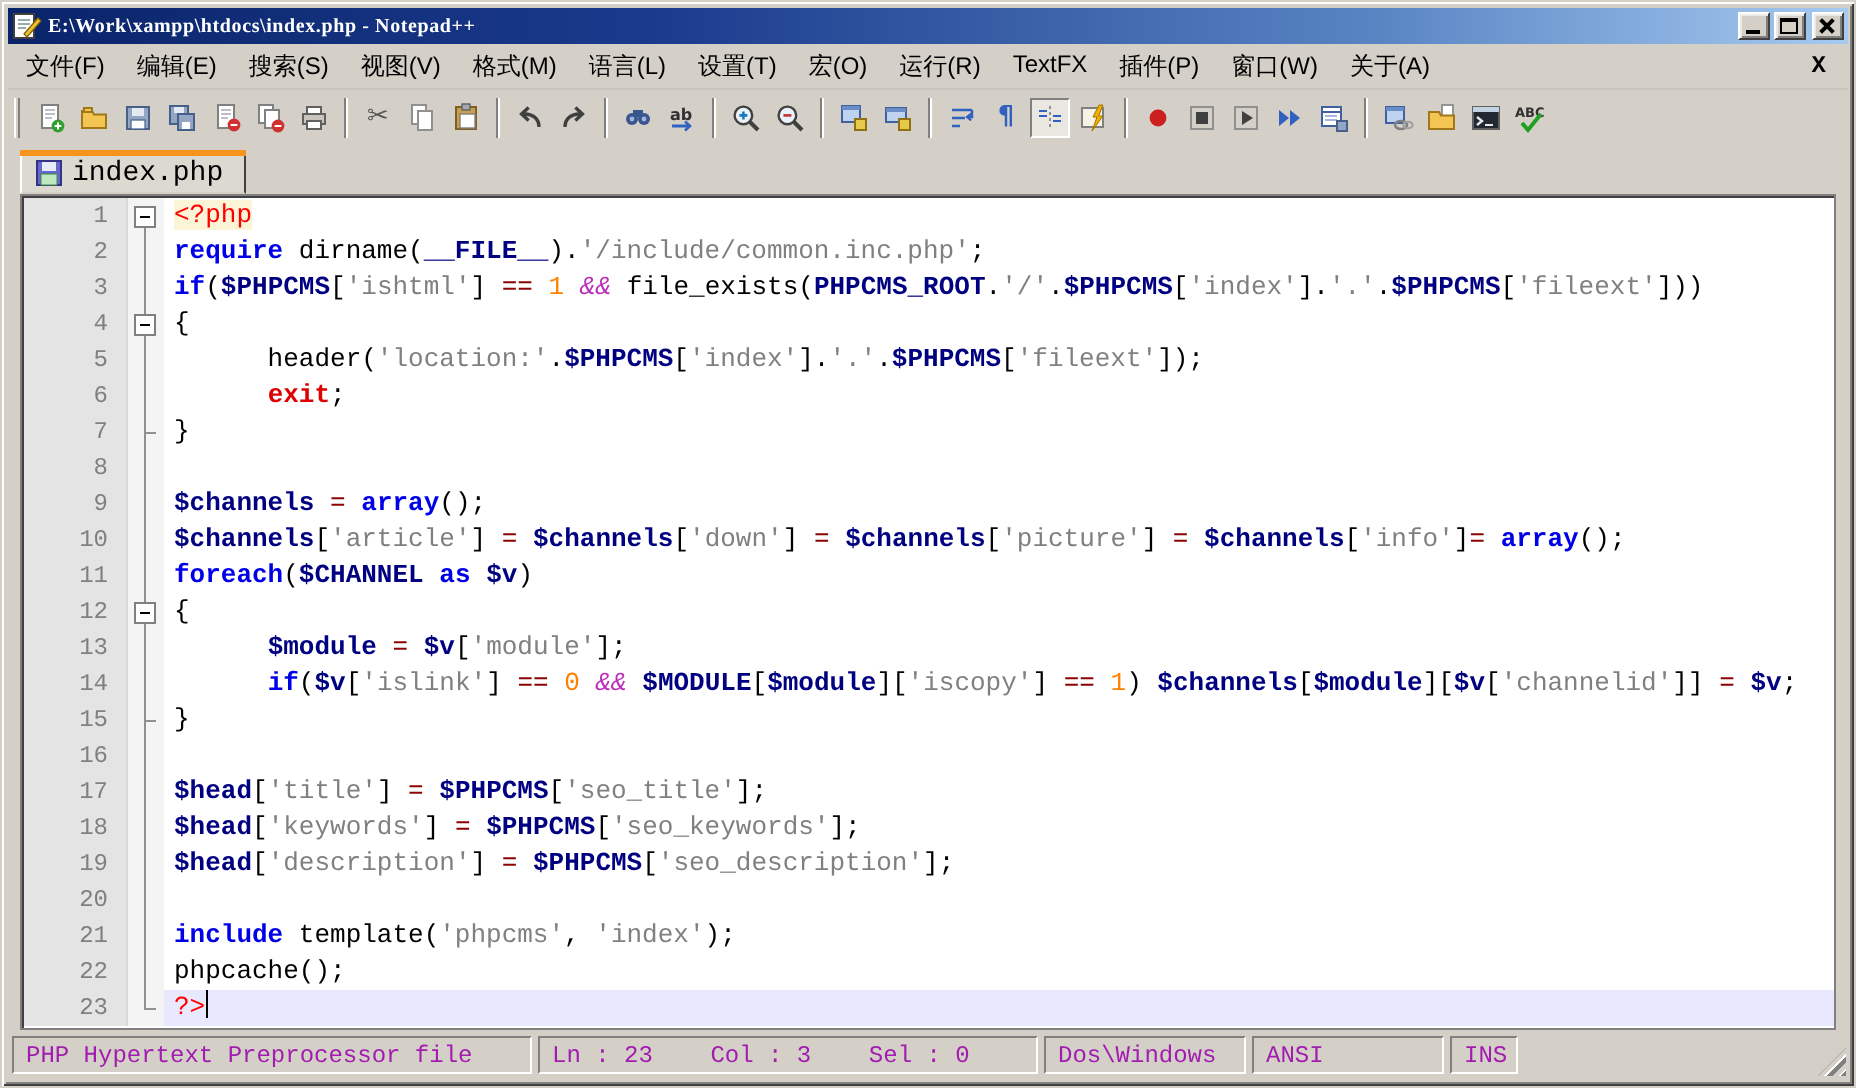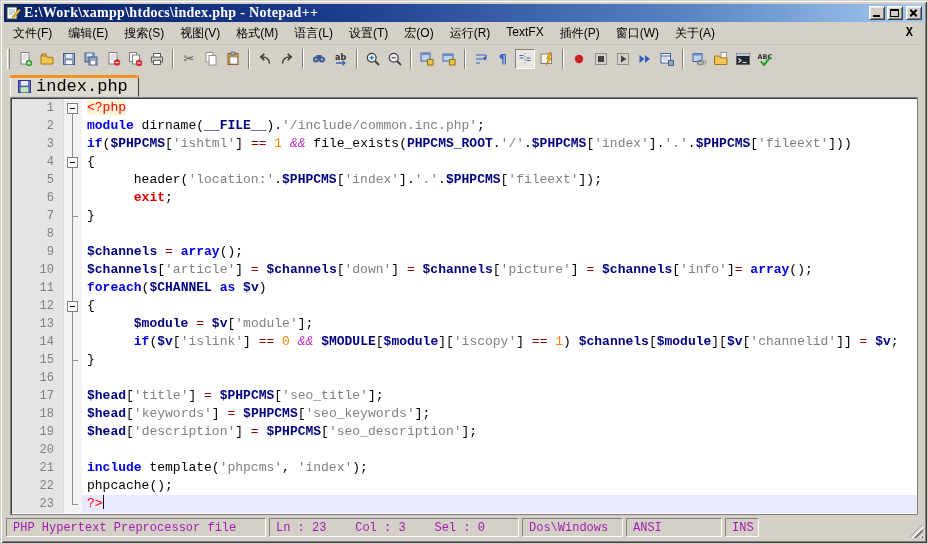--- a/index.html
+++ b/index.html
@@ -11,21 +11,21 @@
     border:1px solid #D4D0C8;
     box-shadow: inset 1px 1px 0 #fff, inset -1px -1px 0 #404040, inset 2px 2px 0 #D4D0C8, inset -2px -2px 0 #808080;
     padding:3px; display:flex; flex-direction:column; overflow:hidden;
   }
 
   
   .titlebar{ height:18px; flex:0 0 18px; display:flex; align-items:center;
     background:linear-gradient(90deg,#0A246A 0%,#1A3A8C 35%,#5A86C4 75%,#A6CAF0 100%);
     padding:0 2px; }
   .appicon{ width:15px; height:14px; margin-right:3px; display:inline-flex; }
-  .title{ color:#fff; font-weight:bold; font-size:14px; white-space:nowrap; flex:1;
+  .title{ color:#fff; font-weight:bold; font-size:10px; white-space:nowrap; flex:1;
     font-family:"Liberation Serif","DejaVu Serif",serif; letter-spacing:.3px;}
   .capbtns{ display:flex; gap:2px; }
   .cap{ width:16px; height:14px; background:#D4D0C8; position:relative;
     border:1px solid; border-color:#fff #404040 #404040 #fff;
     box-shadow: inset 1px 1px 0 #ECEAE4, inset -1px -1px 0 #808080; cursor:default;}
   .g-min{ position:absolute; left:3px; bottom:2px; width:7px; height:2px; background:#000;}
   .g-max{ position:absolute; left:2px; top:2px; width:9px; height:8px; border:1px solid #000; border-top-width:2px;}
   .g-x1,.g-x2{ position:absolute; left:2px; top:5px; width:9px; height:2px; background:#000;}
   .g-x1{ transform:rotate(45deg);} .g-x2{ transform:rotate(-45deg);}
 
@@ -44,21 +44,21 @@
     background:transparent; border:1px solid transparent; margin:0 1px; cursor:default;}
   .tb-btn.pressed{ border-color:#808080 #fff #fff #808080; background:#E9E7E0;}
   .tb-btn .g{ font-size:13px; line-height:16px; font-family:"DejaVu Sans",sans-serif;}
   .tb-sep{ width:2px; height:20px; border-left:1px solid #808080; border-right:1px solid #fff; margin:0 4px;}
 
   
   .tabbar{ height:25px; flex:0 0 25px; background:#D4D0C8; display:flex; align-items:flex-end; padding:0 0 0 6px;}
   .tab{ position:relative; height:22px; display:flex; align-items:center; gap:5px; padding:2px 10px 1px 7px;
     background:#DCD9D1; border:1px solid; border-color:#fff #404040 #D4D0C8 #fff; font-size:12px; cursor:default;}
   .tab.active::before{ content:""; position:absolute; top:-1px; left:-1px; right:-1px; height:3px; background:#F7941D;}
-  .tablabel{ font-family:"Liberation Mono","DejaVu Sans Mono",monospace; font-size:17px; color:#000;}
+  .tablabel{ font-family:"Liberation Mono","DejaVu Sans Mono",monospace; font-size:14px; color:#000;}
   .tabicon{ display:inline-flex; width:13px; height:13px;}
 
   
   .editor{ flex:1; margin:0 6px; background:#fff; overflow:hidden;
     border:1px solid #808080; box-shadow: inset 1px 1px 0 #404040; padding:1px 0 0 1px;}
   .cl{ display:flex; height:18px; font:13px/18px "Liberation Mono","DejaVu Sans Mono",monospace; white-space:pre;}
   .num{ flex:0 0 52px; text-align:right; padding-right:9px; background:#E4E4E4; color:#808080;
     font-size:12px; line-height:18px; border-right:1px solid #D8D8D8;}
   .fold{ position:relative; flex:0 0 18px; background:#F4F4F4;}
   .fl{ position:absolute; left:8px; width:1px; background:#909090;}
@@ -427,21 +427,21 @@
           <rect x="2.5" y="7" width="8" height="5.5" fill="#BFE8BF" stroke="#448844" stroke-width="0.5"></rect>
         </svg>
       </span>
       <span class="tablabel">index.php</span>
     </div>
   </div>
 
   <div class="editor">
     <div id="code">
         <div class="cl"><span class="num">1</span><span class="fold"><i class="fl below"></i><i class="fbox"></i></span><span class="codewrap"><span class="tk-go">&lt;?php</span></span></div>
-        <div class="cl"><span class="num">2</span><span class="fold"><i class="fl thru"></i></span><span class="codewrap"><span class="tk-k">module</span><span class="tk-p"> dirname(</span><span class="tk-v">__FILE__</span><span class="tk-p">).</span><span class="tk-s">'/include/common.inc.php'</span><span class="tk-p">;</span></span></div>
+        <div class="cl"><span class="num">2</span><span class="fold"><i class="fl thru"></i></span><span class="codewrap"><span class="tk-k">require</span><span class="tk-p"> dirname(</span><span class="tk-v">__FILE__</span><span class="tk-p">).</span><span class="tk-s">'/include/common.inc.php'</span><span class="tk-p">;</span></span></div>
         <div class="cl"><span class="num">3</span><span class="fold"><i class="fl thru"></i></span><span class="codewrap"><span class="tk-k">if</span><span class="tk-p">(</span><span class="tk-v">$PHPCMS</span><span class="tk-p">[</span><span class="tk-s">'ishtml'</span><span class="tk-p">] </span><span class="tk-o">==</span><span class="tk-p"> </span><span class="tk-n">1</span><span class="tk-p"> </span><span class="tk-a">&amp;&amp;</span><span class="tk-p"> file_exists(</span><span class="tk-v">PHPCMS_ROOT</span><span class="tk-p">.</span><span class="tk-s">'/'</span><span class="tk-p">.</span><span class="tk-v">$PHPCMS</span><span class="tk-p">[</span><span class="tk-s">'index'</span><span class="tk-p">].</span><span class="tk-s">'.'</span><span class="tk-p">.</span><span class="tk-v">$PHPCMS</span><span class="tk-p">[</span><span class="tk-s">'fileext'</span><span class="tk-p">]))</span></span></div>
         <div class="cl"><span class="num">4</span><span class="fold"><i class="fl thru"></i><i class="fbox"></i></span><span class="codewrap"><span class="tk-p">{</span></span></div>
         <div class="cl"><span class="num">5</span><span class="fold"><i class="fl thru"></i></span><span class="codewrap"><span class="tk-p">      header(</span><span class="tk-s">'location:'</span><span class="tk-p">.</span><span class="tk-v">$PHPCMS</span><span class="tk-p">[</span><span class="tk-s">'index'</span><span class="tk-p">].</span><span class="tk-s">'.'</span><span class="tk-p">.</span><span class="tk-v">$PHPCMS</span><span class="tk-p">[</span><span class="tk-s">'fileext'</span><span class="tk-p">]);</span></span></div>
         <div class="cl"><span class="num">6</span><span class="fold"><i class="fl thru"></i></span><span class="codewrap"><span class="tk-p">      </span><span class="tk-kx">exit</span><span class="tk-p">;</span></span></div>
         <div class="cl"><span class="num">7</span><span class="fold"><i class="fl thru"></i><i class="ftick"></i></span><span class="codewrap"><span class="tk-p">}</span></span></div>
         <div class="cl"><span class="num">8</span><span class="fold"><i class="fl thru"></i></span><span class="codewrap"></span></div>
         <div class="cl"><span class="num">9</span><span class="fold"><i class="fl thru"></i></span><span class="codewrap"><span class="tk-v">$channels</span><span class="tk-p"> </span><span class="tk-o">=</span><span class="tk-p"> </span><span class="tk-k">array</span><span class="tk-p">();</span></span></div>
         <div class="cl"><span class="num">10</span><span class="fold"><i class="fl thru"></i></span><span class="codewrap"><span class="tk-v">$channels</span><span class="tk-p">[</span><span class="tk-s">'article'</span><span class="tk-p">] </span><span class="tk-o">=</span><span class="tk-p"> </span><span class="tk-v">$channels</span><span class="tk-p">[</span><span class="tk-s">'down'</span><span class="tk-p">] </span><span class="tk-o">=</span><span class="tk-p"> </span><span class="tk-v">$channels</span><span class="tk-p">[</span><span class="tk-s">'picture'</span><span class="tk-p">] </span><span class="tk-o">=</span><span class="tk-p"> </span><span class="tk-v">$channels</span><span class="tk-p">[</span><span class="tk-s">'info'</span><span class="tk-p">]</span><span class="tk-o">=</span><span class="tk-p"> </span><span class="tk-k">array</span><span class="tk-p">();</span></span></div>
         <div class="cl"><span class="num">11</span><span class="fold"><i class="fl thru"></i></span><span class="codewrap"><span class="tk-k">foreach</span><span class="tk-p">(</span><span class="tk-v">$CHANNEL</span><span class="tk-p"> </span><span class="tk-k">as</span><span class="tk-p"> </span><span class="tk-v">$v</span><span class="tk-p">)</span></span></div>
         <div class="cl"><span class="num">12</span><span class="fold"><i class="fl thru"></i><i class="fbox"></i></span><span class="codewrap"><span class="tk-p">{</span></span></div>

